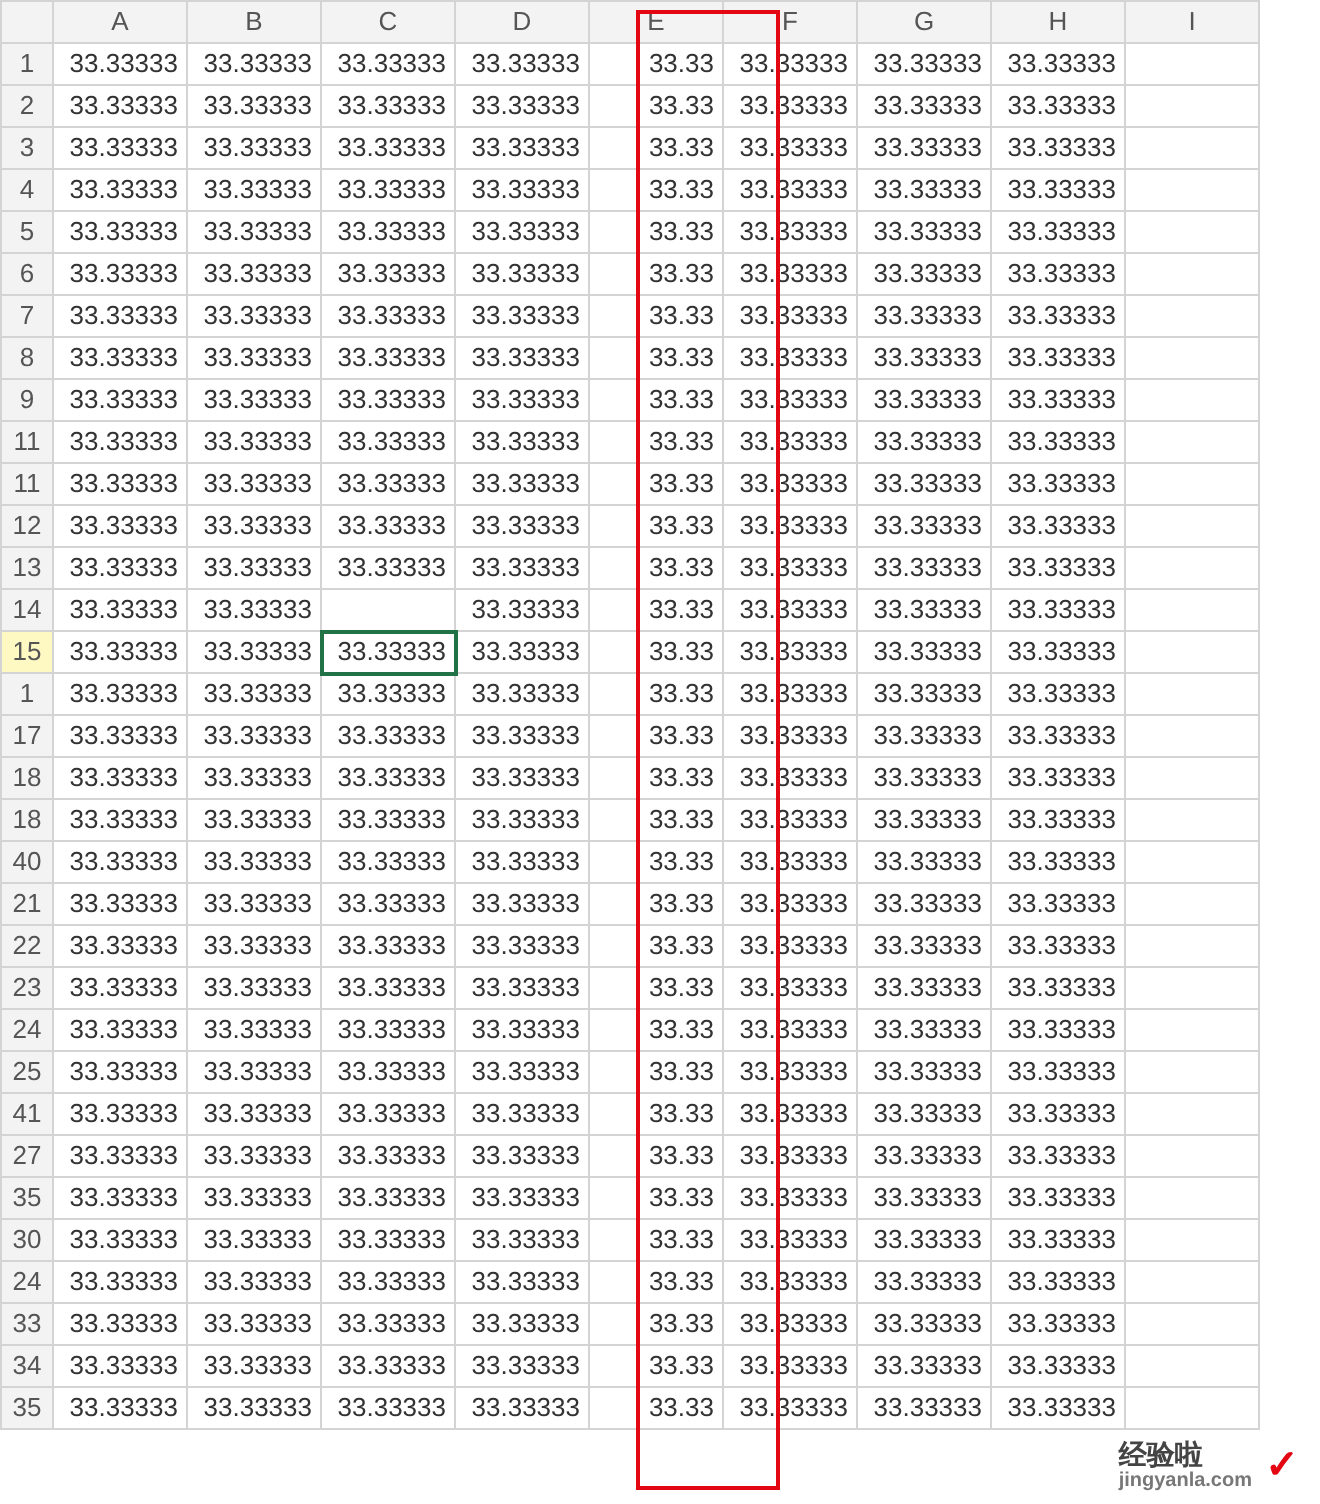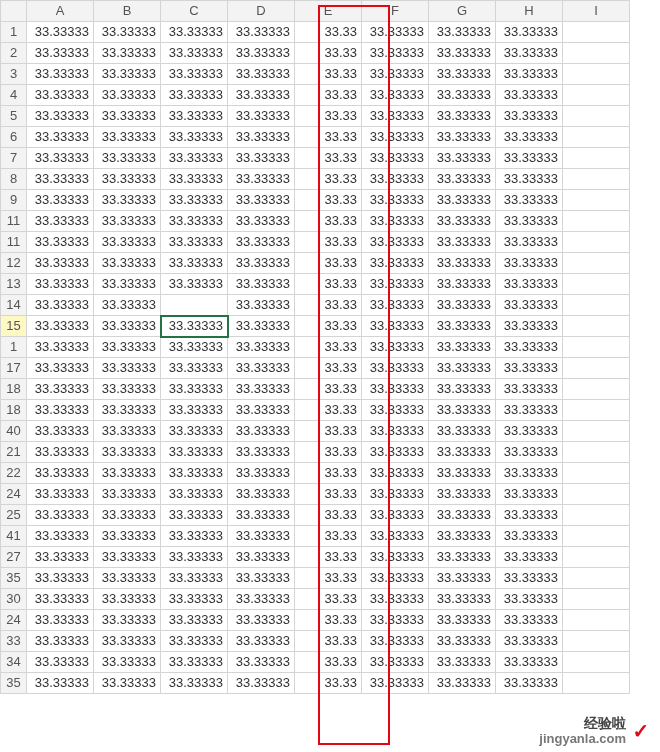--- a/index.html
+++ b/index.html
@@ -76,36 +76,35 @@
       position: absolute;
       bottom: 6px;
       right: 8px;
       font-size: 14px;
       font-weight: bold;
       color: #444;
       display: flex;
       align-items: center;
       gap: 4px;
       z-index: 20;
-      text-align: right;
     }
     .watermark .check {
       display: inline-flex;
       align-items: center;
       justify-content: center;
       width: 22px;
       height: 22px;
       background: #fff;
       border-radius: 50%;
       color: #e30613;
       font-size: 20px;
       font-weight: bold;
     }
     .watermark .sub {
-      font-size: 13px;
+      font-size: 10px;
       color: #777;
       display: block;
       margin-top: -2px;
     }
     td.empty {
       background: #fff;
     }
   </style>
 </head>
 <body>
@@ -384,20 +383,32 @@
         <td class="col-B">33.33333</td>
         <td class="col-C">33.33333</td>
         <td class="col-D">33.33333</td>
         <td class="col-E">33.33</td>
         <td class="col-F">33.33333</td>
         <td class="col-G">33.33333</td>
         <td class="col-H">33.33333</td>
         <td class="col-I empty"></td>
       </tr>
       <tr>
+        <td class="row-header">23</td>
+        <td class="col-A">33.33333</td>
+        <td class="col-B">33.33333</td>
+        <td class="col-C">33.33333</td>
+        <td class="col-D">33.33333</td>
+        <td class="col-E">33.33</td>
+        <td class="col-F">33.33333</td>
+        <td class="col-G">33.33333</td>
+        <td class="col-H">33.33333</td>
+        <td class="col-I empty"></td>
+      </tr>
+      <tr>
         <td class="row-header">24</td>
         <td class="col-A">33.33333</td>
         <td class="col-B">33.33333</td>
         <td class="col-C">33.33333</td>
         <td class="col-D">33.33333</td>
         <td class="col-E">33.33</td>
         <td class="col-F">33.33333</td>
         <td class="col-G">33.33333</td>
         <td class="col-H">33.33333</td>
         <td class="col-I empty"></td>

